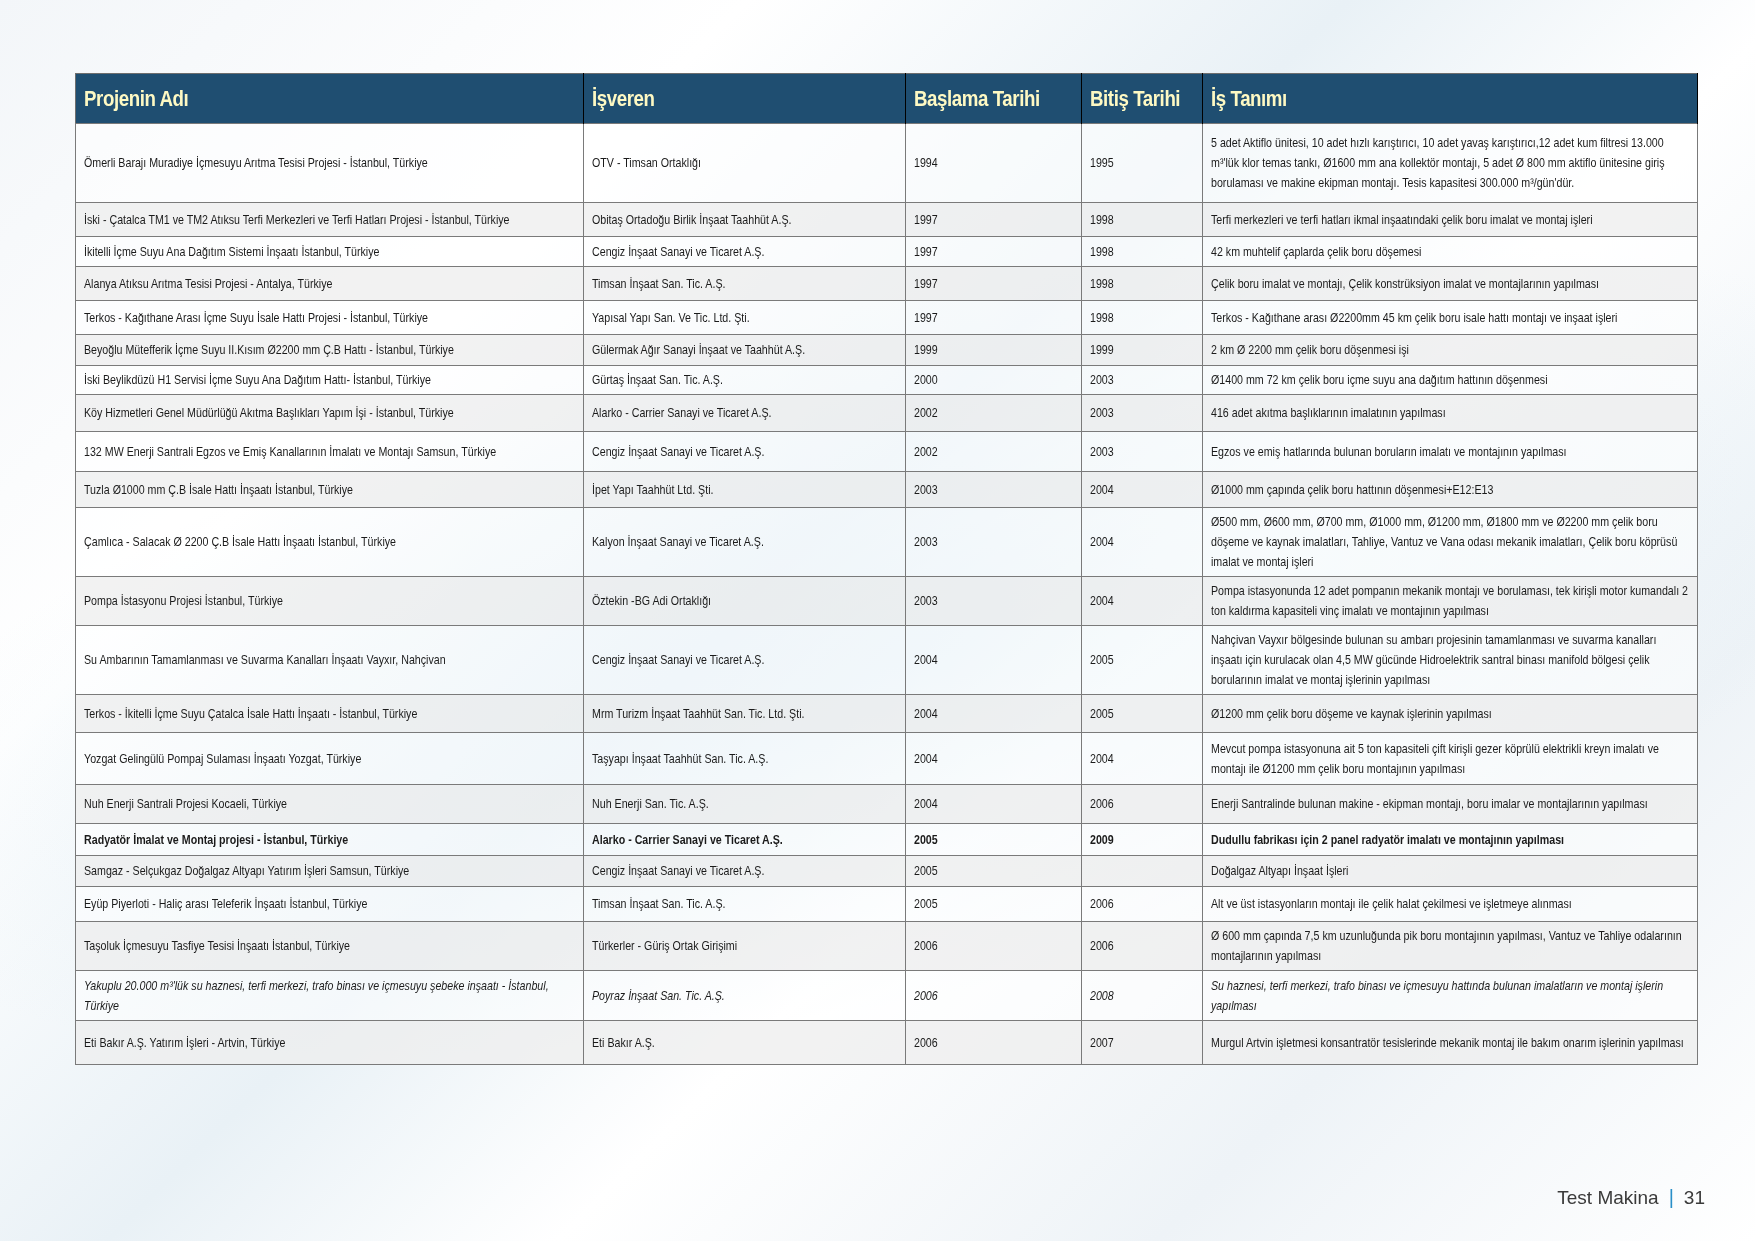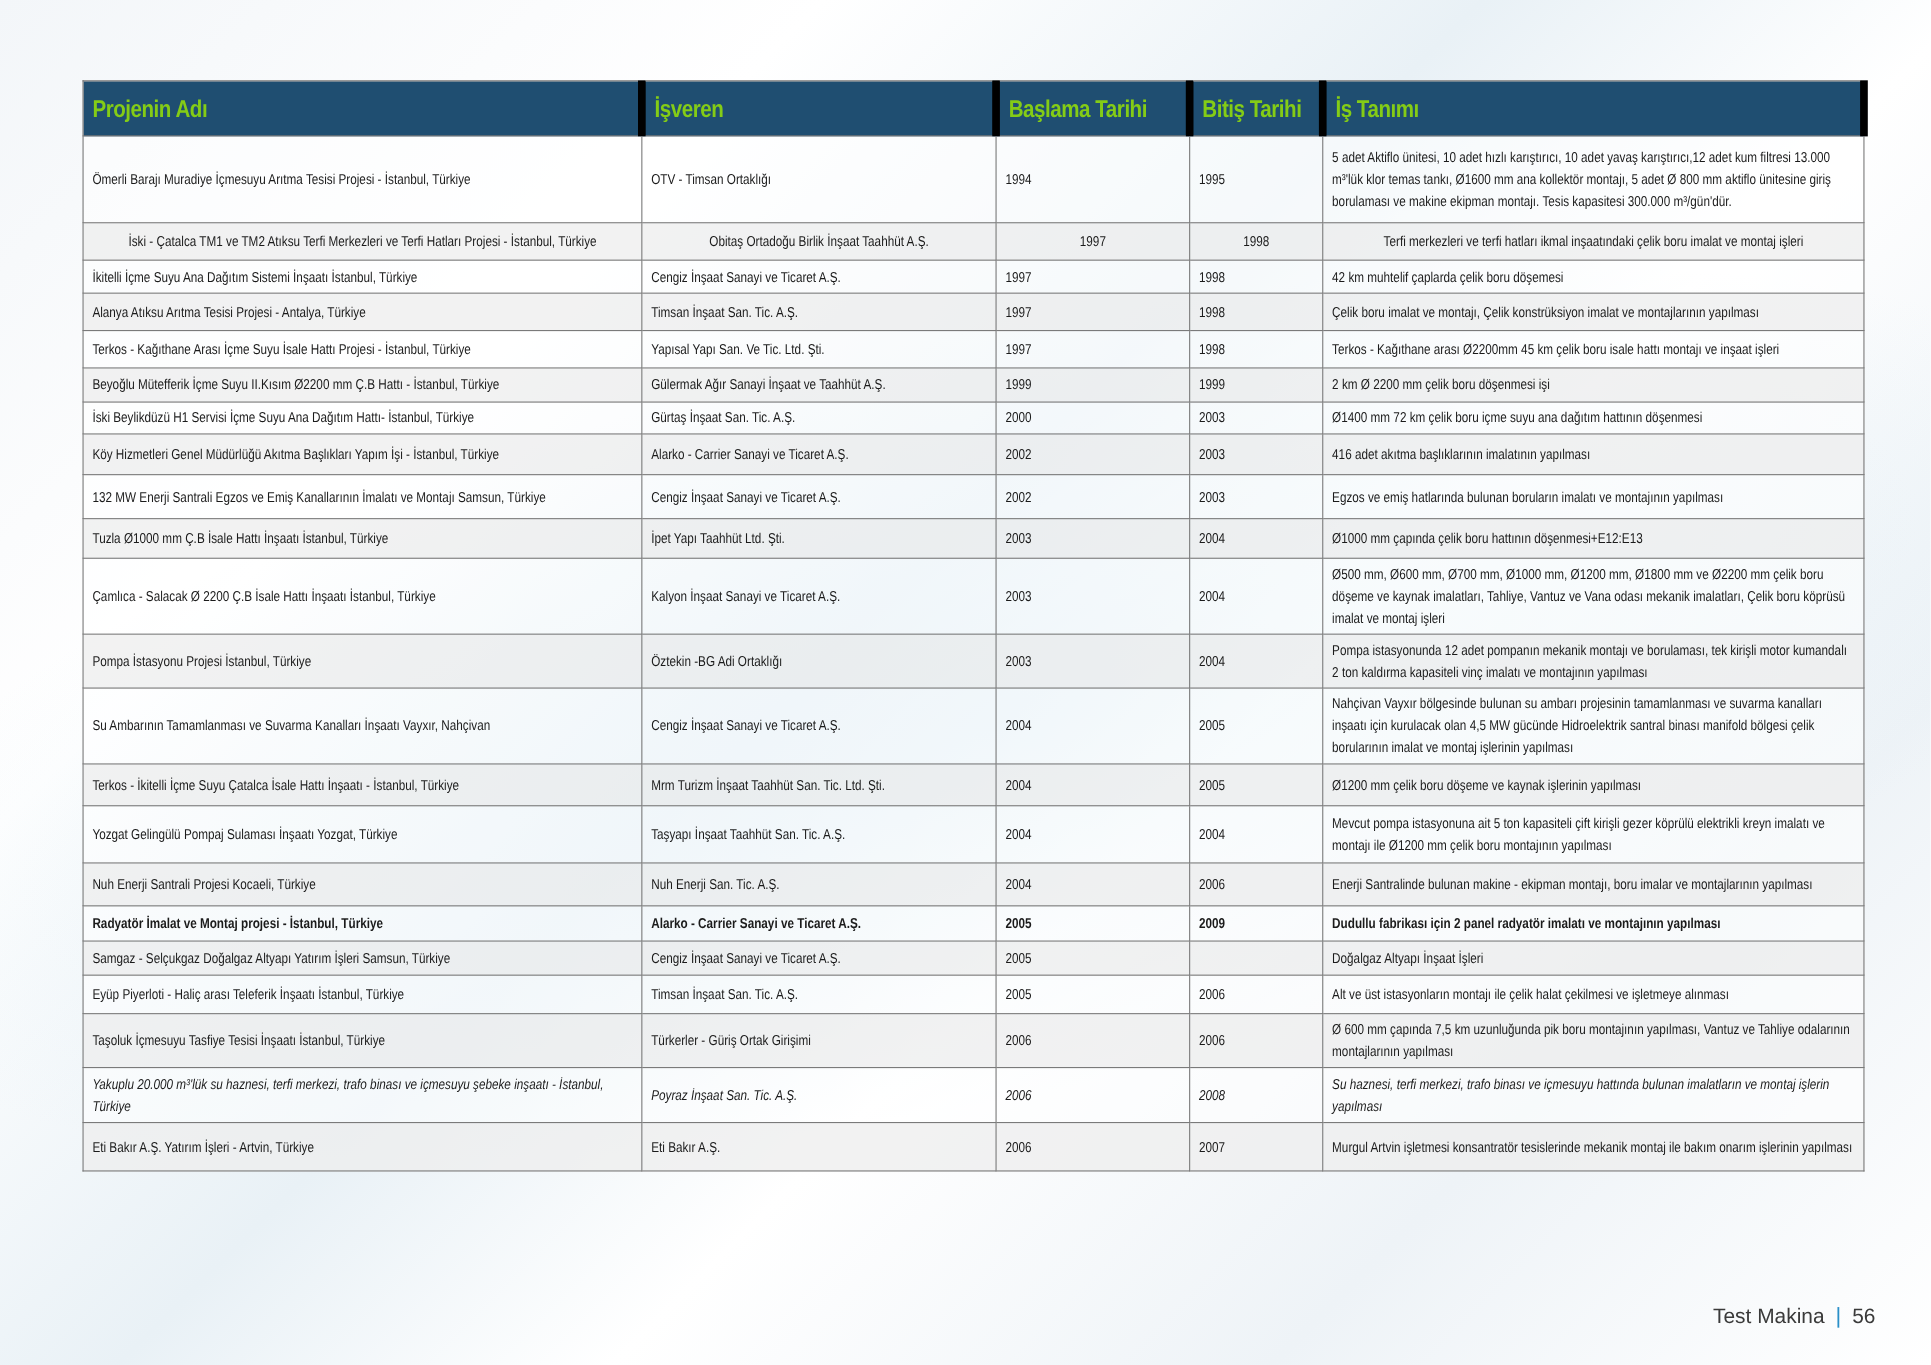--- a/index.html
+++ b/index.html
@@ -16,24 +16,24 @@
     pointer-events: none;
   }
   .page {
     position: absolute; left: 75px; top: 73px; width: 1623px;
   }
   table {
     width: 100%; border-collapse: collapse; table-layout: fixed;
     border: 1px solid #6e6e6e;
   }
   th {
-    background: #1f4e71; color: #84cc16; text-align: left;
+    background: #1f4e71; color: #fef9c3; text-align: left;
     font-family: "Liberation Sans", sans-serif; font-weight: bold;
     font-size: 22px; letter-spacing: -0.5px;
-    height: 49px; padding: 0 8px; border-right: 7px solid #000000;
+    height: 49px; padding: 0 8px; border-right: 1px solid #000000;
     transform-origin: left;
   }
   th span { display: inline-block; transform: scaleX(0.85); transform-origin: left; white-space: nowrap; }
   td {
     font-family: "Liberation Sans", sans-serif;
     font-size: 13px; color: #1b1b1b; vertical-align: middle;
     padding: 4px 8px; border: 1px solid #7a7a7a;
     line-height: 20px;
   }
   td .t { display: inline-block; transform: scaleX(0.82); transform-origin: left; width: 122%; }
@@ -71,21 +71,21 @@
       </tr>
     </thead>
     <tbody id="tbody">
         <tr class="light" style="height: 79px;">
           <td><span class="t">Ömerli Barajı Muradiye İçmesuyu Arıtma Tesisi Projesi - İstanbul, Türkiye</span></td>
           <td><span class="t">OTV - Timsan Ortaklığı</span></td>
           <td><span class="t">1994</span></td>
           <td><span class="t">1995</span></td>
           <td><span class="t">5 adet Aktiflo ünitesi, 10 adet hızlı karıştırıcı, 10 adet yavaş karıştırıcı,12 adet kum filtresi 13.000 m³'lük klor temas tankı, Ø1600 mm ana kollektör montajı, 5 adet Ø 800 mm aktiflo ünitesine giriş borulaması ve makine ekipman montajı. Tesis kapasitesi 300.000 m³/gün'dür.</span></td>
         </tr>
-        <tr class="alt" style="height: 34px; text-align: center;">
+        <tr class="alt" style="height: 34px;">
           <td><span class="t">İski - Çatalca TM1 ve TM2 Atıksu Terfi Merkezleri ve Terfi Hatları Projesi - İstanbul, Türkiye</span></td>
           <td><span class="t">Obitaş Ortadoğu Birlik İnşaat Taahhüt A.Ş.</span></td>
           <td><span class="t">1997</span></td>
           <td><span class="t">1998</span></td>
           <td><span class="t">Terfi merkezleri ve terfi hatları ikmal inşaatındaki çelik boru imalat ve montaj işleri</span></td>
         </tr>
         <tr class="light" style="height: 30px;">
           <td><span class="t">İkitelli İçme Suyu Ana Dağıtım Sistemi İnşaatı İstanbul, Türkiye</span></td>
           <td><span class="t">Cengiz İnşaat Sanayi ve Ticaret A.Ş.</span></td>
           <td><span class="t">1997</span></td>
@@ -225,14 +225,14 @@
           <td><span class="t">2007</span></td>
           <td><span class="t">Murgul Artvin işletmesi konsantratör tesislerinde mekanik montaj ile bakım onarım işlerinin yapılması</span></td>
         </tr>
       </tbody>
   </table>
 </div>
 
 <div class="footer">
   <span>Test Makina</span>
   <span class="sep">|</span>
-  <span>56</span>
+  <span>31</span>
 </div>
 
 </body></html>

